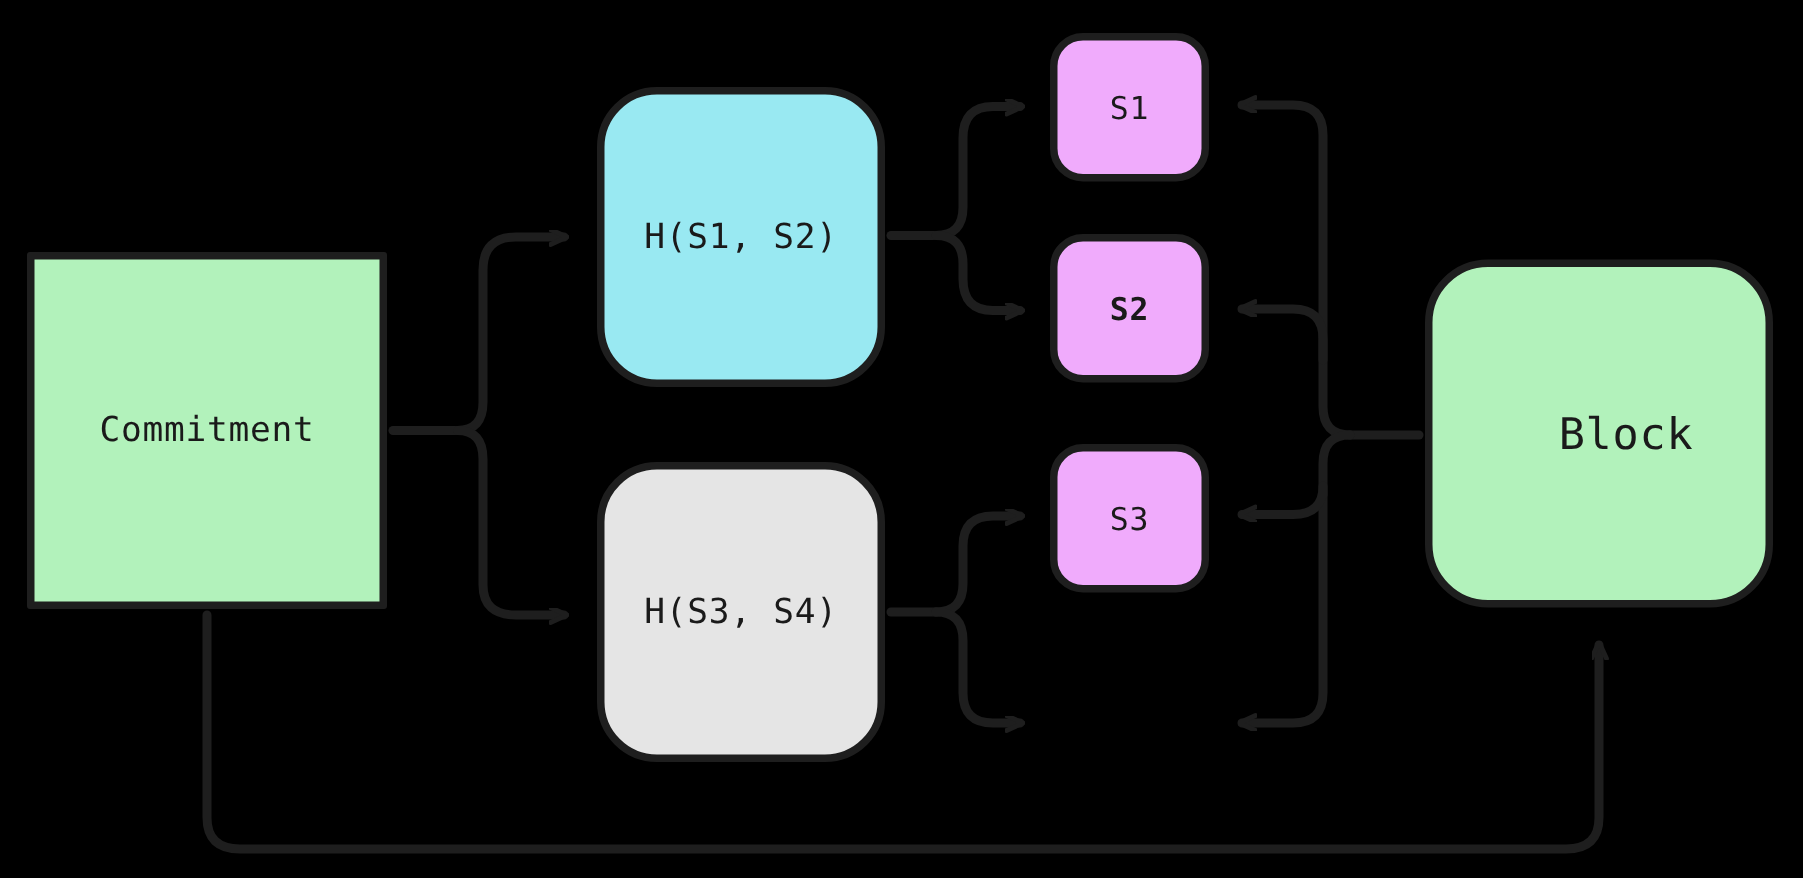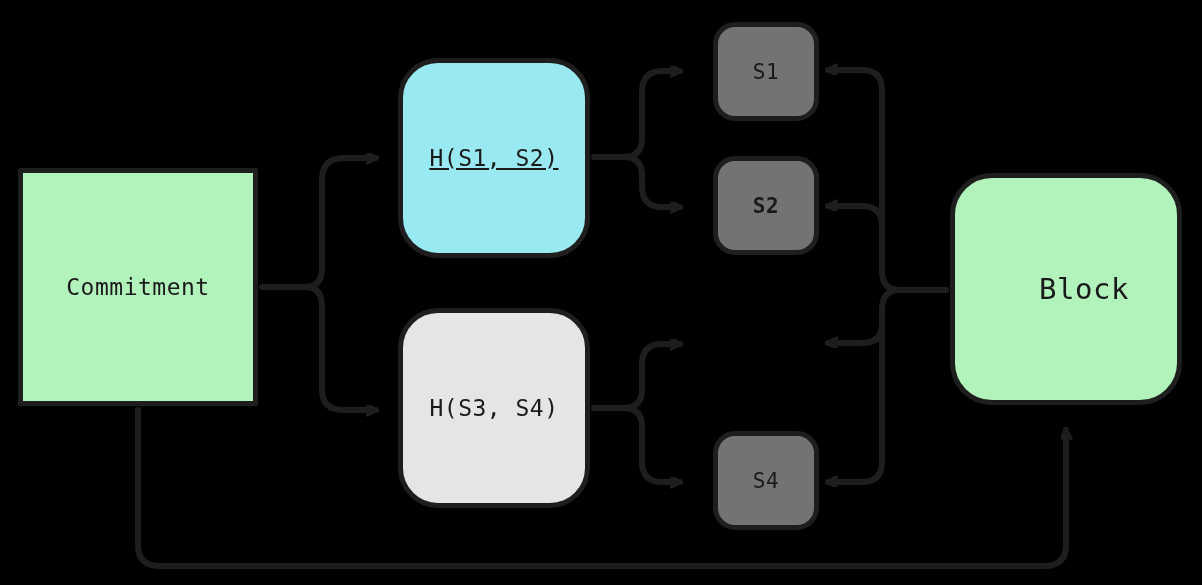--- a/index.html
+++ b/index.html
@@ -45,39 +45,37 @@
     font-size: 23px;
   }
   .node-h1 {
     left: 398px;
     top: 58px;
     width: 192px;
     height: 200px;
     background: #99e9f2;
     border-radius: 40px;
     font-size: 23px;
-    text-decoration: underline;
   }
   .node-h2 {
     left: 398px;
     top: 308px;
     width: 192px;
     height: 200px;
     background: #e5e5e5;
     border-radius: 40px;
     font-size: 23px;
   }
   .node-leaf {
     left: 700px;
     width: 106px;
     height: 99px;
-    background: #737373;
+    background: #f0abfc;
     border-radius: 22px;
     font-size: 21px;
-    margin-left: 13px;
   }
   .leaf-s1 { top: 22px; }
   .leaf-s2 { top: 156px; font-weight: bold; }
   .leaf-s3 { top: 296px; }
   .leaf-s4 { top: 431px; }
   .node-block {
     left: 950px;
     top: 173px;
     width: 232px;
     height: 232px;
@@ -142,22 +140,22 @@
   </div>
 
   <div class="node node-leaf leaf-s1">
     <span>S1</span>
   </div>
 
   <div class="node node-leaf leaf-s2">
     <span>S2</span>
   </div>
 
+  <div class="node node-leaf leaf-s3">
+    <span>S3</span>
+  </div>
 
-  <div class="node node-leaf leaf-s4">
-    <span>S4</span>
-  </div>
 
   <div class="node node-block">
     <span>Block</span>
   </div>
 
 </div>
 
 </body></html>

